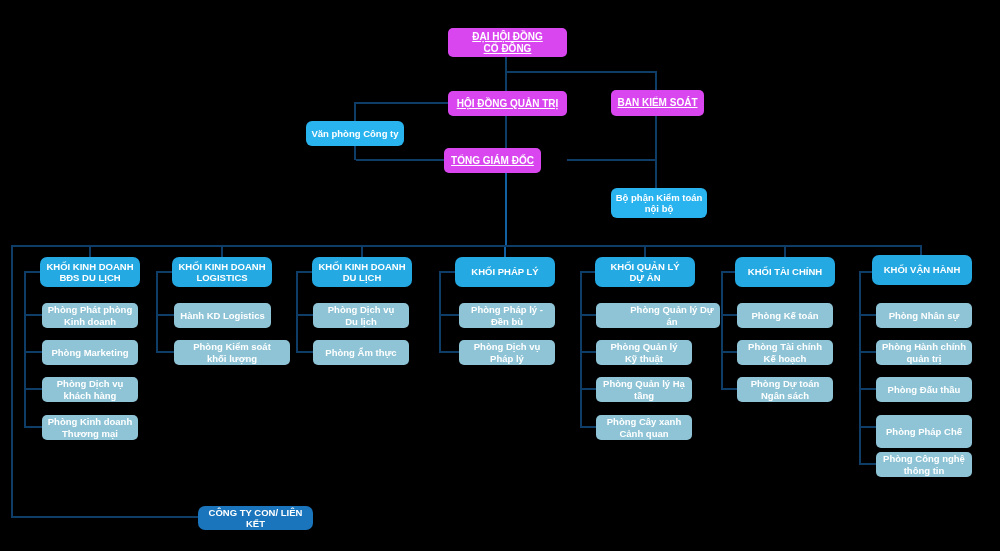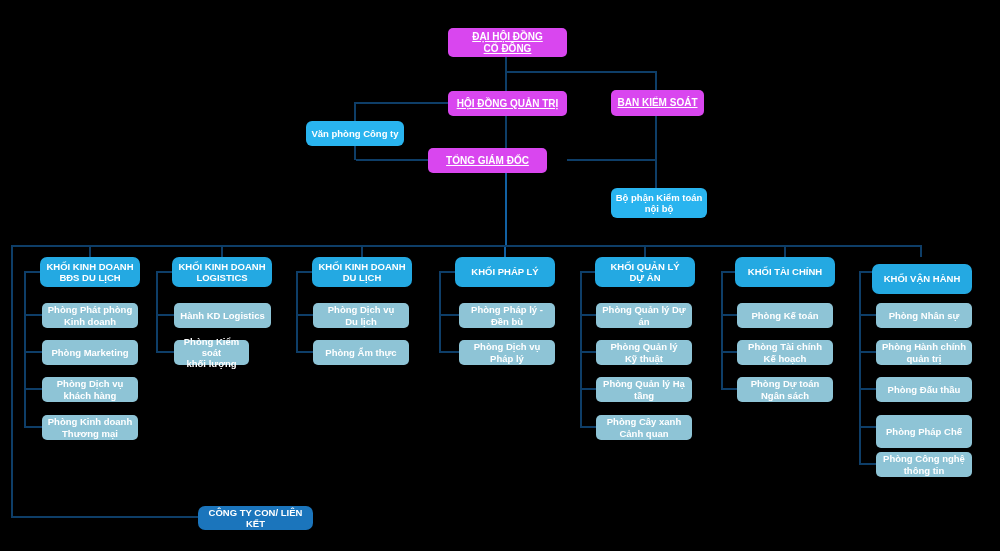--- a/index.html
+++ b/index.html
@@ -103,58 +103,58 @@
   <div class="ln" style="left:859px;top:351px;width:17px;height:2px;"></div>
   <div class="ln" style="left:859px;top:388px;width:17px;height:2px;"></div>
   <div class="ln" style="left:859px;top:426px;width:17px;height:2px;"></div>
   <div class="ln" style="left:859px;top:463px;width:17px;height:2px;"></div>
 
   <div class="box dark" style="left:448px;top:28px;width:119px;height:29px;">ĐẠI HỘI ĐỒNG
 CỔ ĐÔNG</div>
   <div class="box dark" style="left:448px;top:91px;width:119px;height:25px;">HỘI ĐỒNG QUẢN TRỊ</div>
   <div class="box dark" style="left:611px;top:90px;width:93px;height:26px;">BAN KIỂM SOÁT</div>
   <div class="box cyan" style="left:306px;top:121px;width:98px;height:25px;">Văn phòng Công ty</div>
-  <div class="box dark" style="left:428px;top:148px;width:119px;height:25px;">TỔNG GIÁM ĐỐC</div>
+  <div class="box dark" style="left:444px;top:148px;width:97px;height:25px;">TỔNG GIÁM ĐỐC</div>
   <div class="box cyan" style="left:611px;top:188px;width:96px;height:30px;">Bộ phận Kiểm toán
 nội bộ</div>
 
   <div class="box hdr" style="left:40px;top:257px;width:100px;height:30px;">KHỐI KINH DOANH
 BĐS DU LỊCH</div>
   <div class="box hdr" style="left:172px;top:257px;width:100px;height:30px;">KHỐI KINH DOANH
 LOGISTICS</div>
   <div class="box hdr" style="left:312px;top:257px;width:100px;height:30px;">KHỐI KINH DOANH
 DU LỊCH</div>
   <div class="box hdr" style="left:455px;top:257px;width:100px;height:30px;">KHỐI PHÁP LÝ</div>
   <div class="box hdr" style="left:595px;top:257px;width:100px;height:30px;">KHỐI QUẢN LÝ
 DỰ ÁN</div>
   <div class="box hdr" style="left:735px;top:257px;width:100px;height:30px;">KHỐI TÀI CHÍNH</div>
-  <div class="box hdr" style="left:872px;top:264px;width:100px;height:30px;">KHỐI VẬN HÀNH</div>
+  <div class="box hdr" style="left:872px;top:255px;width:100px;height:30px;">KHỐI VẬN HÀNH</div>
 
   <div class="box sub" style="left:42px;top:303px;width:96px;height:25px;">Phòng Phát phòng
 Kinh doanh</div>
   <div class="box sub" style="left:42px;top:340px;width:96px;height:25px;">Phòng Marketing</div>
   <div class="box sub" style="left:42px;top:377px;width:96px;height:25px;">Phòng Dịch vụ
 khách hàng</div>
   <div class="box sub" style="left:42px;top:415px;width:96px;height:25px;">Phòng Kinh doanh
 Thương mại</div>
 
   <div class="box sub" style="left:174px;top:303px;width:97px;height:25px;">Hành KD Logistics</div>
-  <div class="box sub" style="left:174px;top:340px;width:75px;height:25px;">Phòng Kiểm soát
+  <div class="box sub" style="left:174px;top:340px;width:116px;height:25px;">Phòng Kiểm soát
 khối lượng</div>
 
   <div class="box sub" style="left:313px;top:303px;width:96px;height:25px;">Phòng Dịch vụ
 Du lịch</div>
   <div class="box sub" style="left:313px;top:340px;width:96px;height:25px;">Phòng Ẩm thực</div>
 
   <div class="box sub" style="left:459px;top:303px;width:96px;height:25px;">Phòng Pháp lý -
 Đền bù</div>
   <div class="box sub" style="left:459px;top:340px;width:96px;height:25px;">Phòng Dịch vụ
 Pháp lý</div>
 
-  <div class="box sub" style="left:596px;top:303px;width:96px;height:25px;">Phòng Quản lý Dự án</div>
+  <div class="box sub" style="left:596px;top:303px;width:96px;height:25px;padding-left:28px;">Phòng Quản lý Dự án</div>
   <div class="box sub" style="left:596px;top:340px;width:96px;height:25px;">Phòng Quản lý
 Kỹ thuật</div>
   <div class="box sub" style="left:596px;top:377px;width:96px;height:25px;">Phòng Quản lý Hạ tầng</div>
   <div class="box sub" style="left:596px;top:415px;width:96px;height:25px;">Phòng Cây xanh
 Cảnh quan</div>
 
   <div class="box sub" style="left:737px;top:340px;width:96px;height:25px;">Phòng Tài chính
 Kế hoạch</div>
   <div class="box sub" style="left:737px;top:303px;width:96px;height:25px;">Phòng Kế toán</div>
   <div class="box sub" style="left:737px;top:377px;width:96px;height:25px;">Phòng Dự toán

